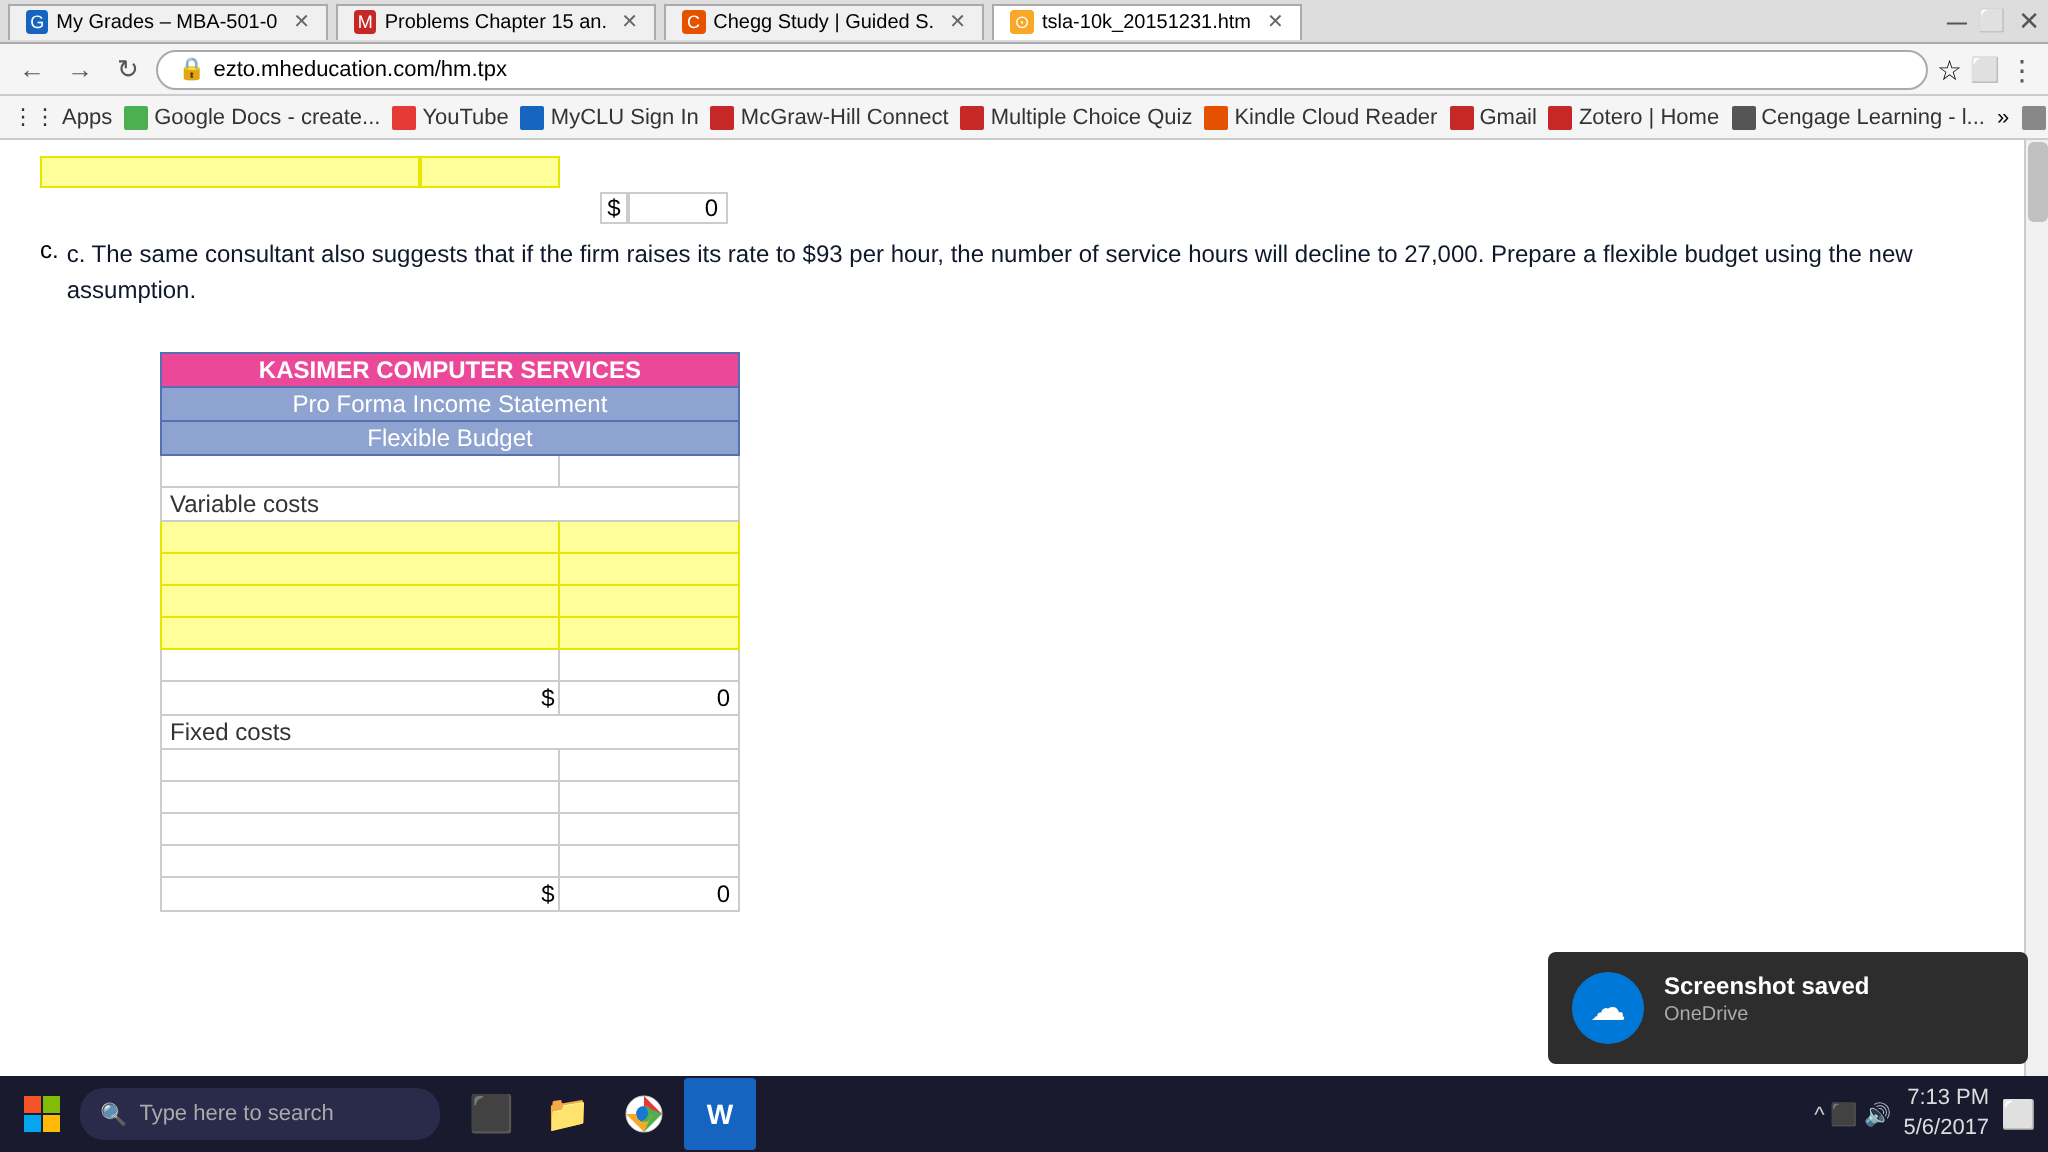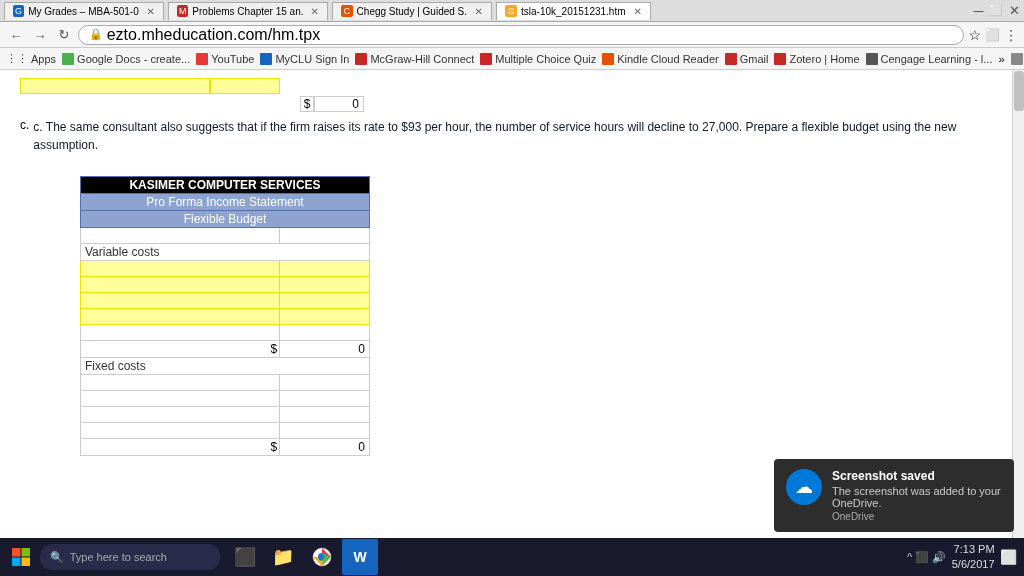--- a/index.html
+++ b/index.html
@@ -183,21 +183,21 @@
       border-collapse: collapse;
       width: 290px;
       margin-left: 60px;
       font-size: 12px;
     }
     .budget-table td, .budget-table th {
       padding: 1px 4px;
       height: 16px;
     }
     .header-row td {
-      background: #000000;
+      background: #ec4899;
       color: #fff;
       text-align: center;
       font-weight: bold;
       font-size: 12px;
       border: 1px solid #5570b0;
     }
     .sub-header-row td {
       background: #8fa3d0;
       color: #fff;
       text-align: center;
@@ -389,21 +389,21 @@
     <span style="cursor:pointer; font-size:13px; color:#555;">✕</span>
   </div>
 </div>
 
 <div class="nav-bar">
   <div class="nav-btn">←</div>
   <div class="nav-btn">→</div>
   <div class="nav-btn">↻</div>
   <div class="address-bar">
     <span style="font-size:11px; margin-right:4px;">🔒</span>
-    <span style="font-size:16px;text-align:right;">ezto.mheducation.com/hm.tpx</span>
+    <span style="font-size:11px;text-align:right;">ezto.mheducation.com/hm.tpx</span>
   </div>
   <div class="nav-icons">
     <span style="font-size:14px; cursor:pointer;">☆</span>
     <span style="font-size:12px; cursor:pointer;">⬜</span>
     <span style="font-size:14px; cursor:pointer; color:#555;">⋮</span>
   </div>
 </div>
 
 <div class="bookmarks-bar">
   <div class="bookmark-item">
@@ -552,21 +552,20 @@
 <div class="scroll-track">
   <div class="scroll-thumb"></div>
 </div>
 
 <div class="toast-notification">
   <div class="toast-icon">
     <span style="color:#fff; font-size:18px;">☁</span>
   </div>
   <div class="toast-content">
     <div class="toast-title">Screenshot saved</div>
-    <div class="toast-body">The screenshot was added to your OneDrive.</div>
     <div class="toast-source">OneDrive</div>
   </div>
 </div>
 
 <div class="taskbar">
   <div class="taskbar-start">
     <svg class="win-logo" viewBox="0 0 20 20" xmlns="http://www.w3.org/2000/svg">
       <rect x="1" y="1" width="8.5" height="8.5" fill="#f35325"></rect>
       <rect x="10.5" y="1" width="8.5" height="8.5" fill="#81bc06"></rect>
       <rect x="1" y="10.5" width="8.5" height="8.5" fill="#05a6f0"></rect>

